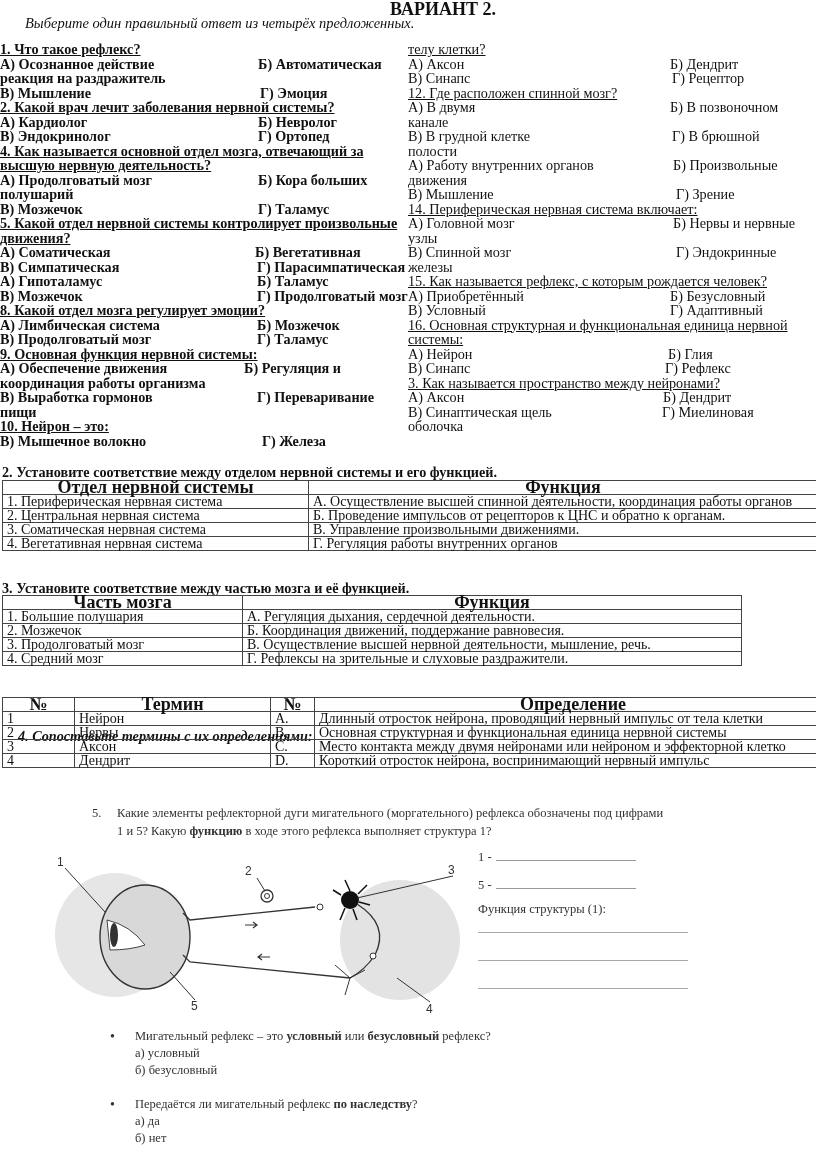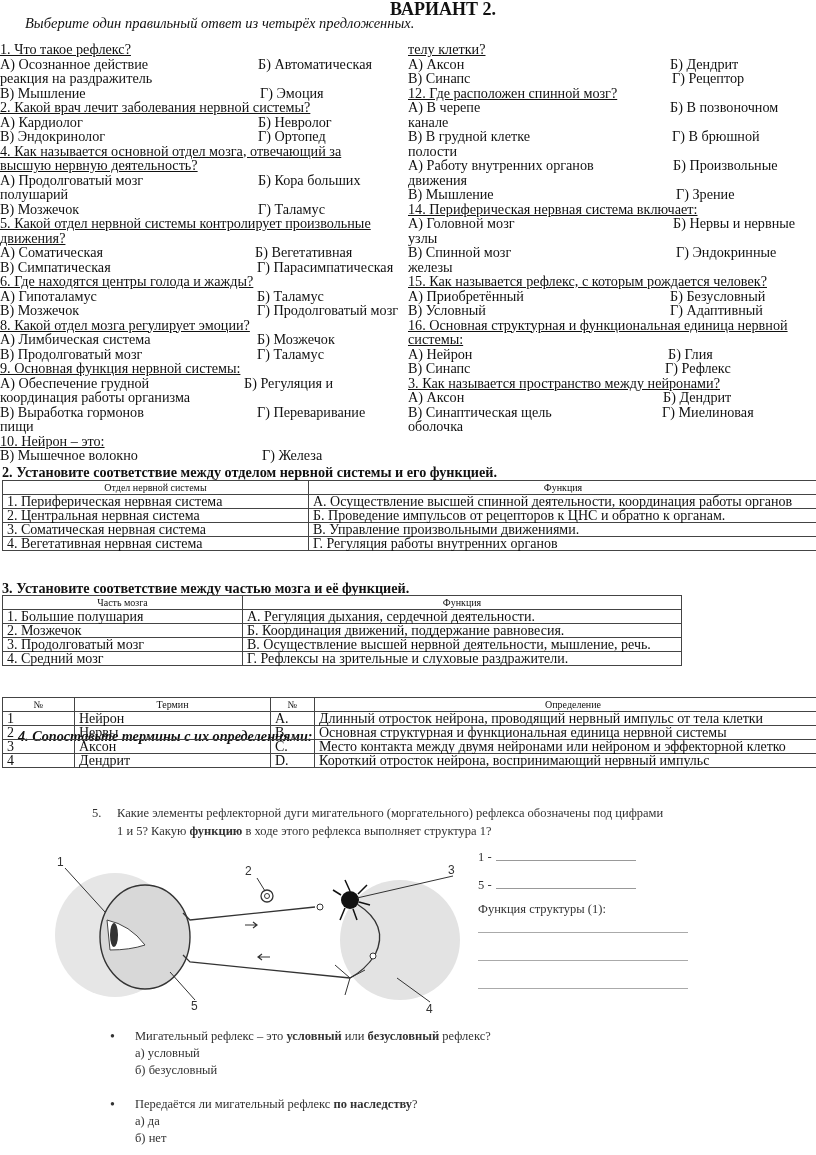--- a/index.html
+++ b/index.html
@@ -2,32 +2,32 @@
 <html><head>
 <meta charset="utf-8">
 <style>
   html, body { margin:0; padding:0; background:#fff; }
   body { width:816px; height:1155px; overflow:hidden; position:relative;
          font-family:"Liberation Serif", serif; color:#111; font-size:14.2px; line-height:14.5px; }
   .abs { position:absolute; }
   .title { left:0; width:816px; top:2px; text-align:center; font-weight:bold; font-size:18px; padding-left:70px; box-sizing:border-box; }
   .subtitle { left:25px; top:16px; font-style:italic; font-size:14.5px; }
   .col { position:absolute; top:42px; }
-  .col.left { left:0; width:400px; }
+  .col.left { left:0; width:400px;font-weight:bold; }
   .col.right { left:408px; width:408px; }
   .q { text-decoration:underline; white-space:nowrap; overflow:visible; }
   .row { position:relative; height:14.5px; white-space:nowrap; }
   .row .b { position:absolute; }
   .sec-title { font-weight:bold; font-size:14.2px; white-space:nowrap; }
   .sec-title.it { font-style:italic; }
   table { border-collapse:collapse; font-size:14px; line-height:13px; }
   td, th { border:1.2px solid #444; padding:0 4px; vertical-align:top; }
-  th { font-weight:normal; font-size:10px; }
+  th { font-weight:bold; font-size:18px; }
   .t2 { left:2px; top:480px; width:816px; }
-  .t3 { left:2px; top:595px; width:680px; }
+  .t3 { left:2px; top:595px; width:740px; }
   .t4 { left:2px; top:697px; width:830px; }
   .task5 { left:92px; top:804px; font-family:"Liberation Serif", serif; font-size:12.5px; line-height:18px; color:#333; width:640px; }
   .answers { left:478px; top:848px; font-size:12.5px; color:#333; }
   .ansline { display:inline-block; width:140px; border-bottom:1px solid #999; height:12px; vertical-align:baseline; margin-left:4px; }
   .longline { width:210px; border-bottom:1px solid #aaa; height:1px; margin-top:26px; }
   .bullets { left:110px; top:1028px; font-size:12.5px; color:#333; line-height:17px; }
   .bullet-item { position:relative; padding-left:25px; }
   .bullet-item::before { content:"•"; position:absolute; left:0; top:0; font-size:14px; }
   .opt { padding-left:25px; }
   .diagram { left:45px; top:850px; width:430px; height:165px; }
@@ -53,46 +53,45 @@
   <div class="row"><span class="q">высшую нервную деятельность?</span></div>
   <div class="row"><span>А) Продолговатый мозг</span><span class="b" style="left:258px">Б) Кора больших</span></div>
   <div class="row"><span>полушарий</span></div>
   <div class="row"><span>В) Мозжечок</span><span class="b" style="left:258px">Г) Таламус</span></div>
 
   <div class="row"><span class="q">5. Какой отдел нервной системы контролирует произвольные</span></div>
   <div class="row"><span class="q">движения?</span></div>
   <div class="row"><span>А) Соматическая</span><span class="b" style="left:255px">Б) Вегетативная</span></div>
   <div class="row"><span>В) Симпатическая</span><span class="b" style="left:257px">Г) Парасимпатическая</span></div>
 
-  <div class="row"><span class="q">6. Где находятся центры голода и жажды?</span></div>
   <div class="row"><span>А) Гипоталамус</span><span class="b" style="left:257px">Б) Таламус</span></div>
   <div class="row"><span>В) Мозжечок</span><span class="b" style="left:257px">Г) Продолговатый мозг</span></div>
 
   <div class="row"><span class="q">8. Какой отдел мозга регулирует эмоции?</span></div>
   <div class="row"><span>А) Лимбическая система</span><span class="b" style="left:257px">Б) Мозжечок</span></div>
   <div class="row"><span>В) Продолговатый мозг</span><span class="b" style="left:257px">Г) Таламус</span></div>
 
   <div class="row"><span class="q">9. Основная функция нервной системы:</span></div>
-  <div class="row"><span>А) Обеспечение грудной</span><span class="b" style="left:244px">Б) Регуляция и</span></div>
+  <div class="row"><span>А) Обеспечение движения</span><span class="b" style="left:244px">Б) Регуляция и</span></div>
   <div class="row"><span>координация работы организма</span></div>
   <div class="row"><span>В) Выработка гормонов</span><span class="b" style="left:257px">Г) Переваривание</span></div>
   <div class="row"><span>пищи</span></div>
 
   <div class="row"><span class="q">10. Нейрон – это:</span></div>
   <div class="row"><span>В) Мышечное волокно</span><span class="b" style="left:262px">Г) Железа</span></div>
 </div>
 
 <div class="col right">
 
   <div class="row"><span class="q">телу клетки?</span></div>
   <div class="row"><span>А) Аксон</span><span class="b" style="left:262px">Б) Дендрит</span></div>
   <div class="row"><span>В) Синапс</span><span class="b" style="left:264px">Г) Рецептор</span></div>
 
   <div class="row"><span class="q">12. Где расположен спинной мозг?</span></div>
-  <div class="row"><span>А) В черепе</span><span class="b" style="left:262px">Б) В позвоночном</span></div>
+  <div class="row"><span>А) В двумя</span><span class="b" style="left:262px">Б) В позвоночном</span></div>
   <div class="row"><span>канале</span></div>
   <div class="row"><span>В) В грудной клетке</span><span class="b" style="left:264px">Г) В брюшной</span></div>
   <div class="row"><span>полости</span></div>
 
   <div class="row"><span>А) Работу внутренних органов</span><span class="b" style="left:265px">Б) Произвольные</span></div>
   <div class="row"><span>движения</span></div>
   <div class="row"><span>В) Мышление</span><span class="b" style="left:268px">Г) Зрение</span></div>
 
   <div class="row"><span class="q">14. Периферическая нервная система включает:</span></div>
   <div class="row"><span>А) Головной мозг</span><span class="b" style="left:265px">Б) Нервы и нервные</span></div>

